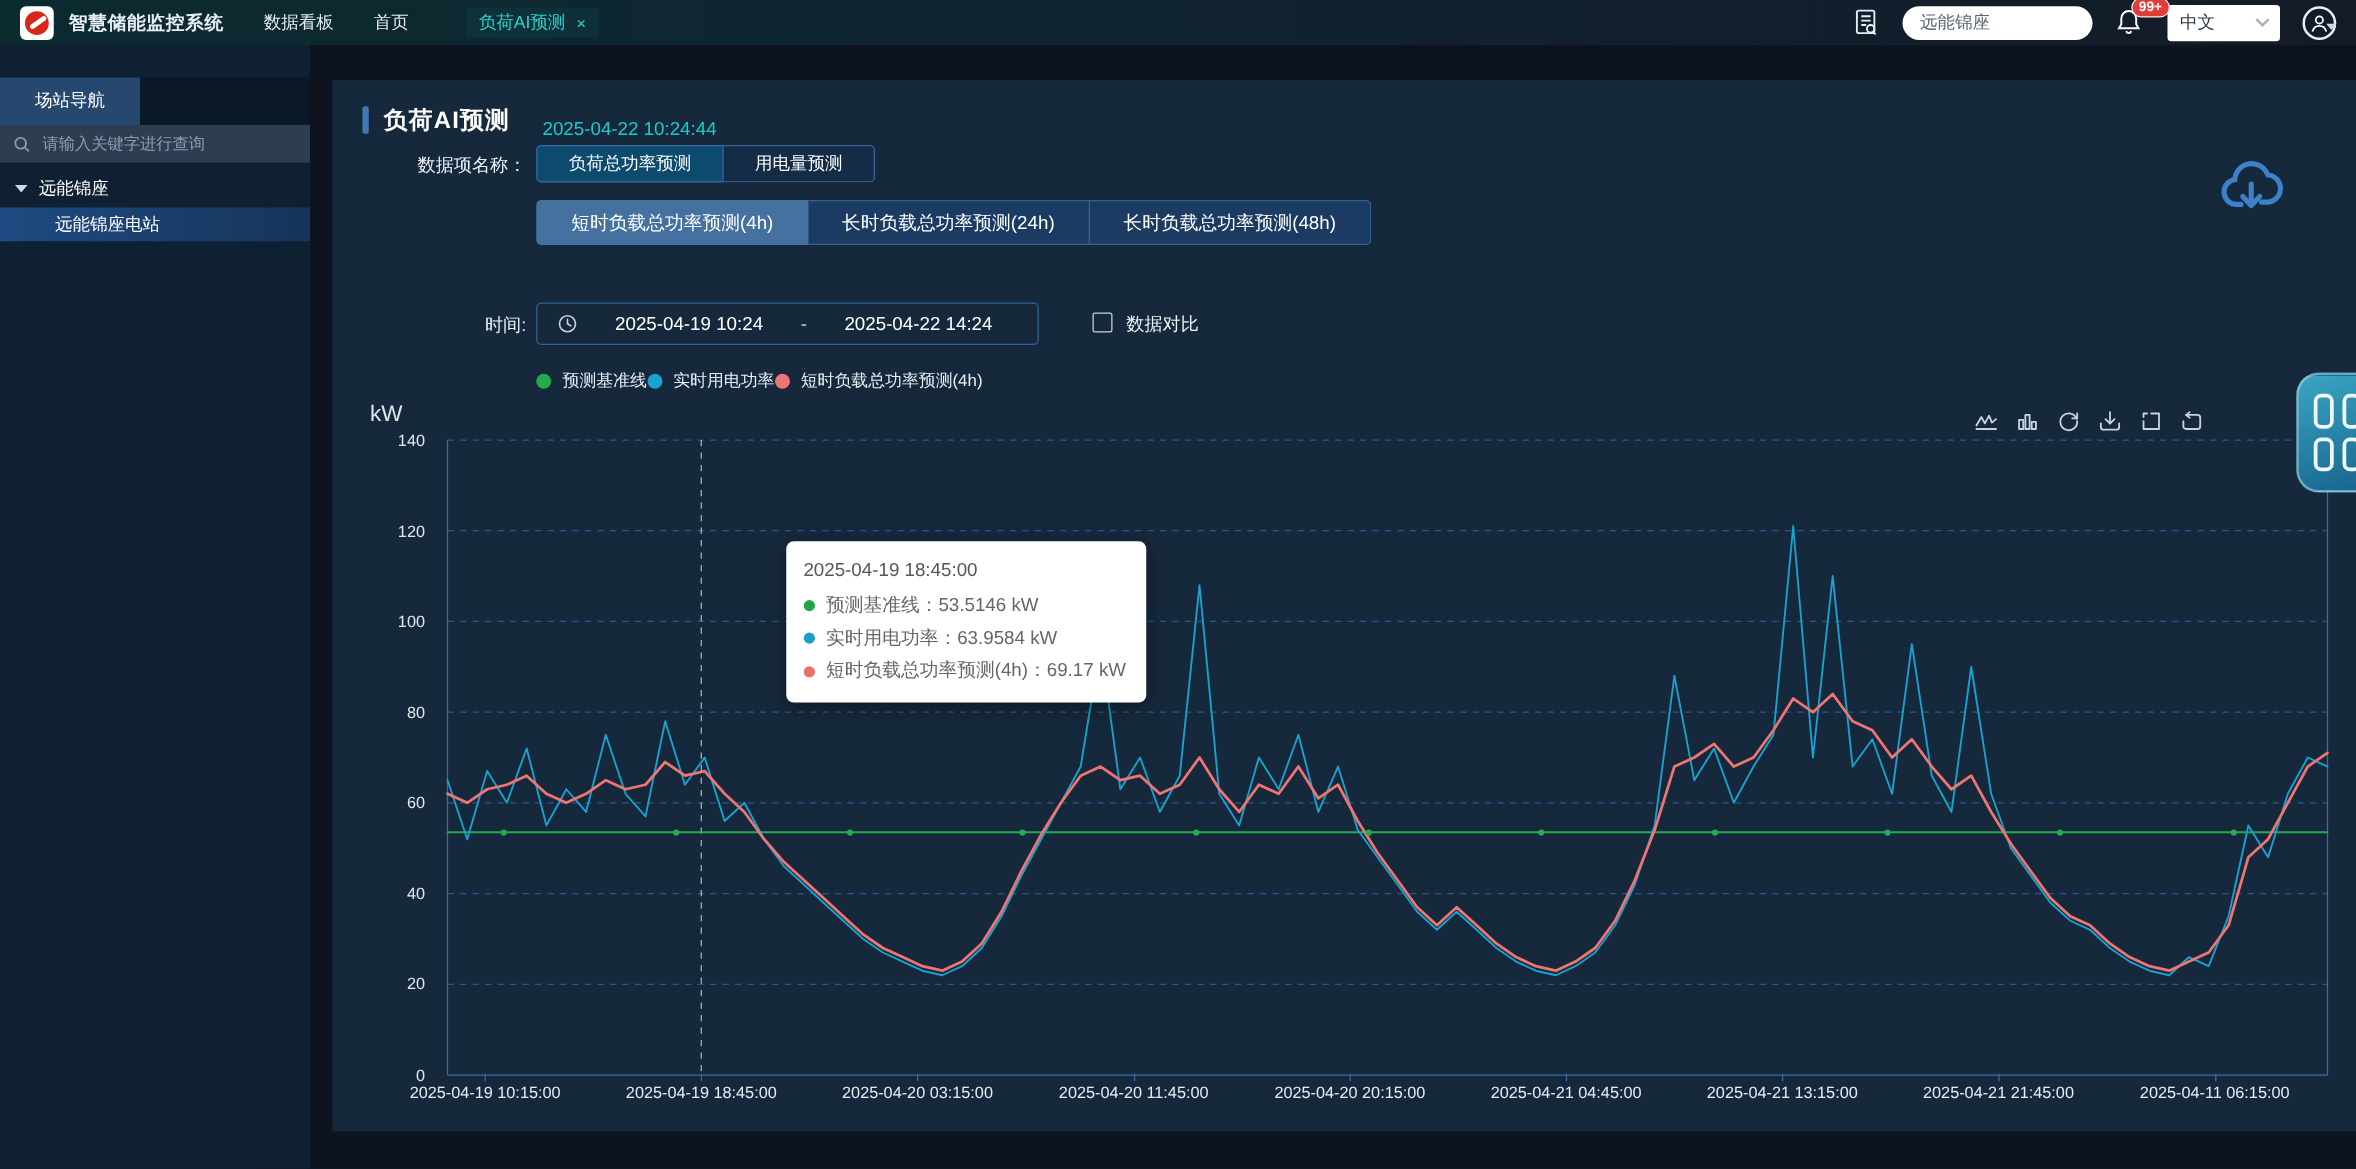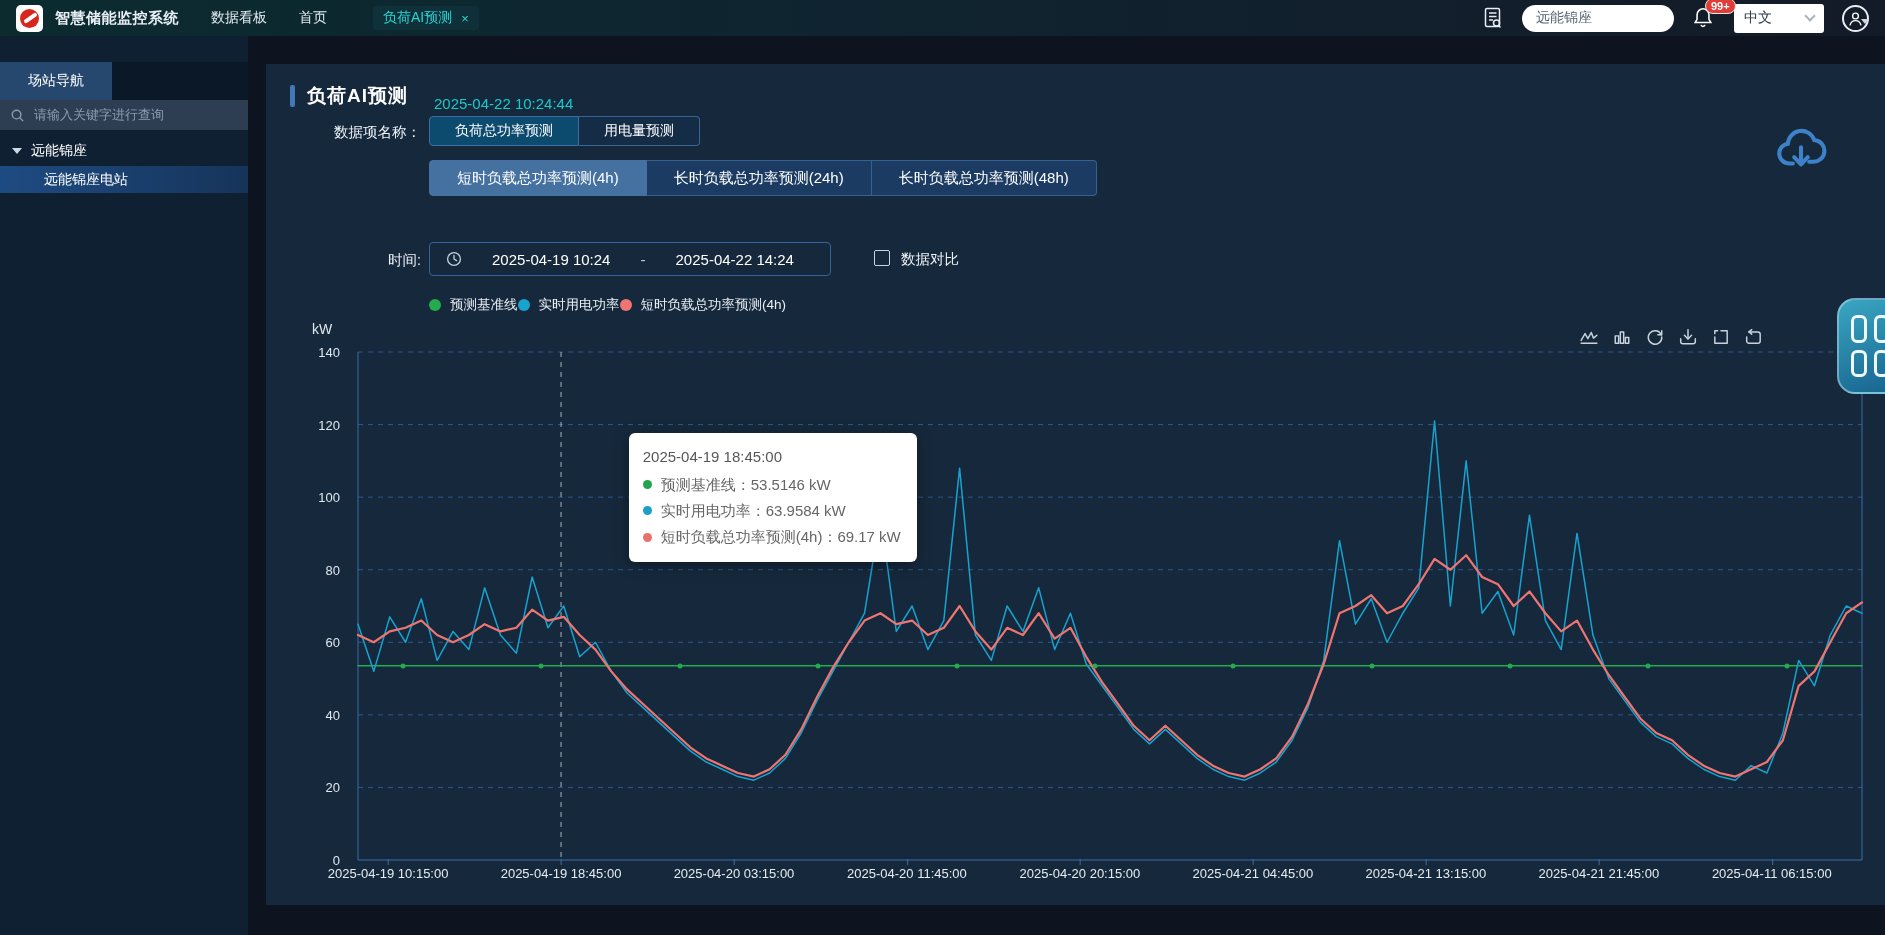--- a/index.html
+++ b/index.html
@@ -77,21 +77,21 @@
   .time-sep{color:#c4cedb}
   .compare-wrap{position:absolute;left:608px;top:186px;display:flex;gap:11px}
   .checkbox{width:16px;height:16px;border:1px solid #c7d3df;border-radius:2px;background:transparent;cursor:pointer}
   .compare-label{font-size:14.5px;color:#eef3f8}
 
   .legend{position:absolute;left:163px;top:232px;display:flex;align-items:center;}
   .legend-item{display:flex;align-items:center;gap:9px;cursor:pointer}
   .legend-dot{width:12px;height:12px;border-radius:50%}
   .legend-label{font-size:13.5px;color:#e9eef4}
 
-  .kw-label{position:absolute;left:30px;top:257px;width:52px;text-align:center;font-size:14px;color:#dfe7ef}
+  .kw-label{position:absolute;left:30px;top:257px;width:52px;text-align:left;font-size:18px;color:#dfe7ef}
 
   .toolbar{position:absolute;top:264px;right:122px;display:flex;gap:15px;align-items:center}
   .tool-btn{width:18px;height:18px;cursor:pointer;display:flex;align-items:center;justify-content:center}
   .tool-btn svg{stroke:#c9d3de;fill:none;stroke-width:1.3;stroke-linecap:round;stroke-linejoin:round}
 
   .cloud-btn{position:absolute;top:56px;right:55px;width:58px;height:58px;cursor:pointer}
 
   
   .yaxis{position:absolute;left:0;top:288px;width:82px;height:508px}
   .ytick{position:absolute;right:8px;transform:translateY(-50%);font-size:13px;color:#dfe7ef}

